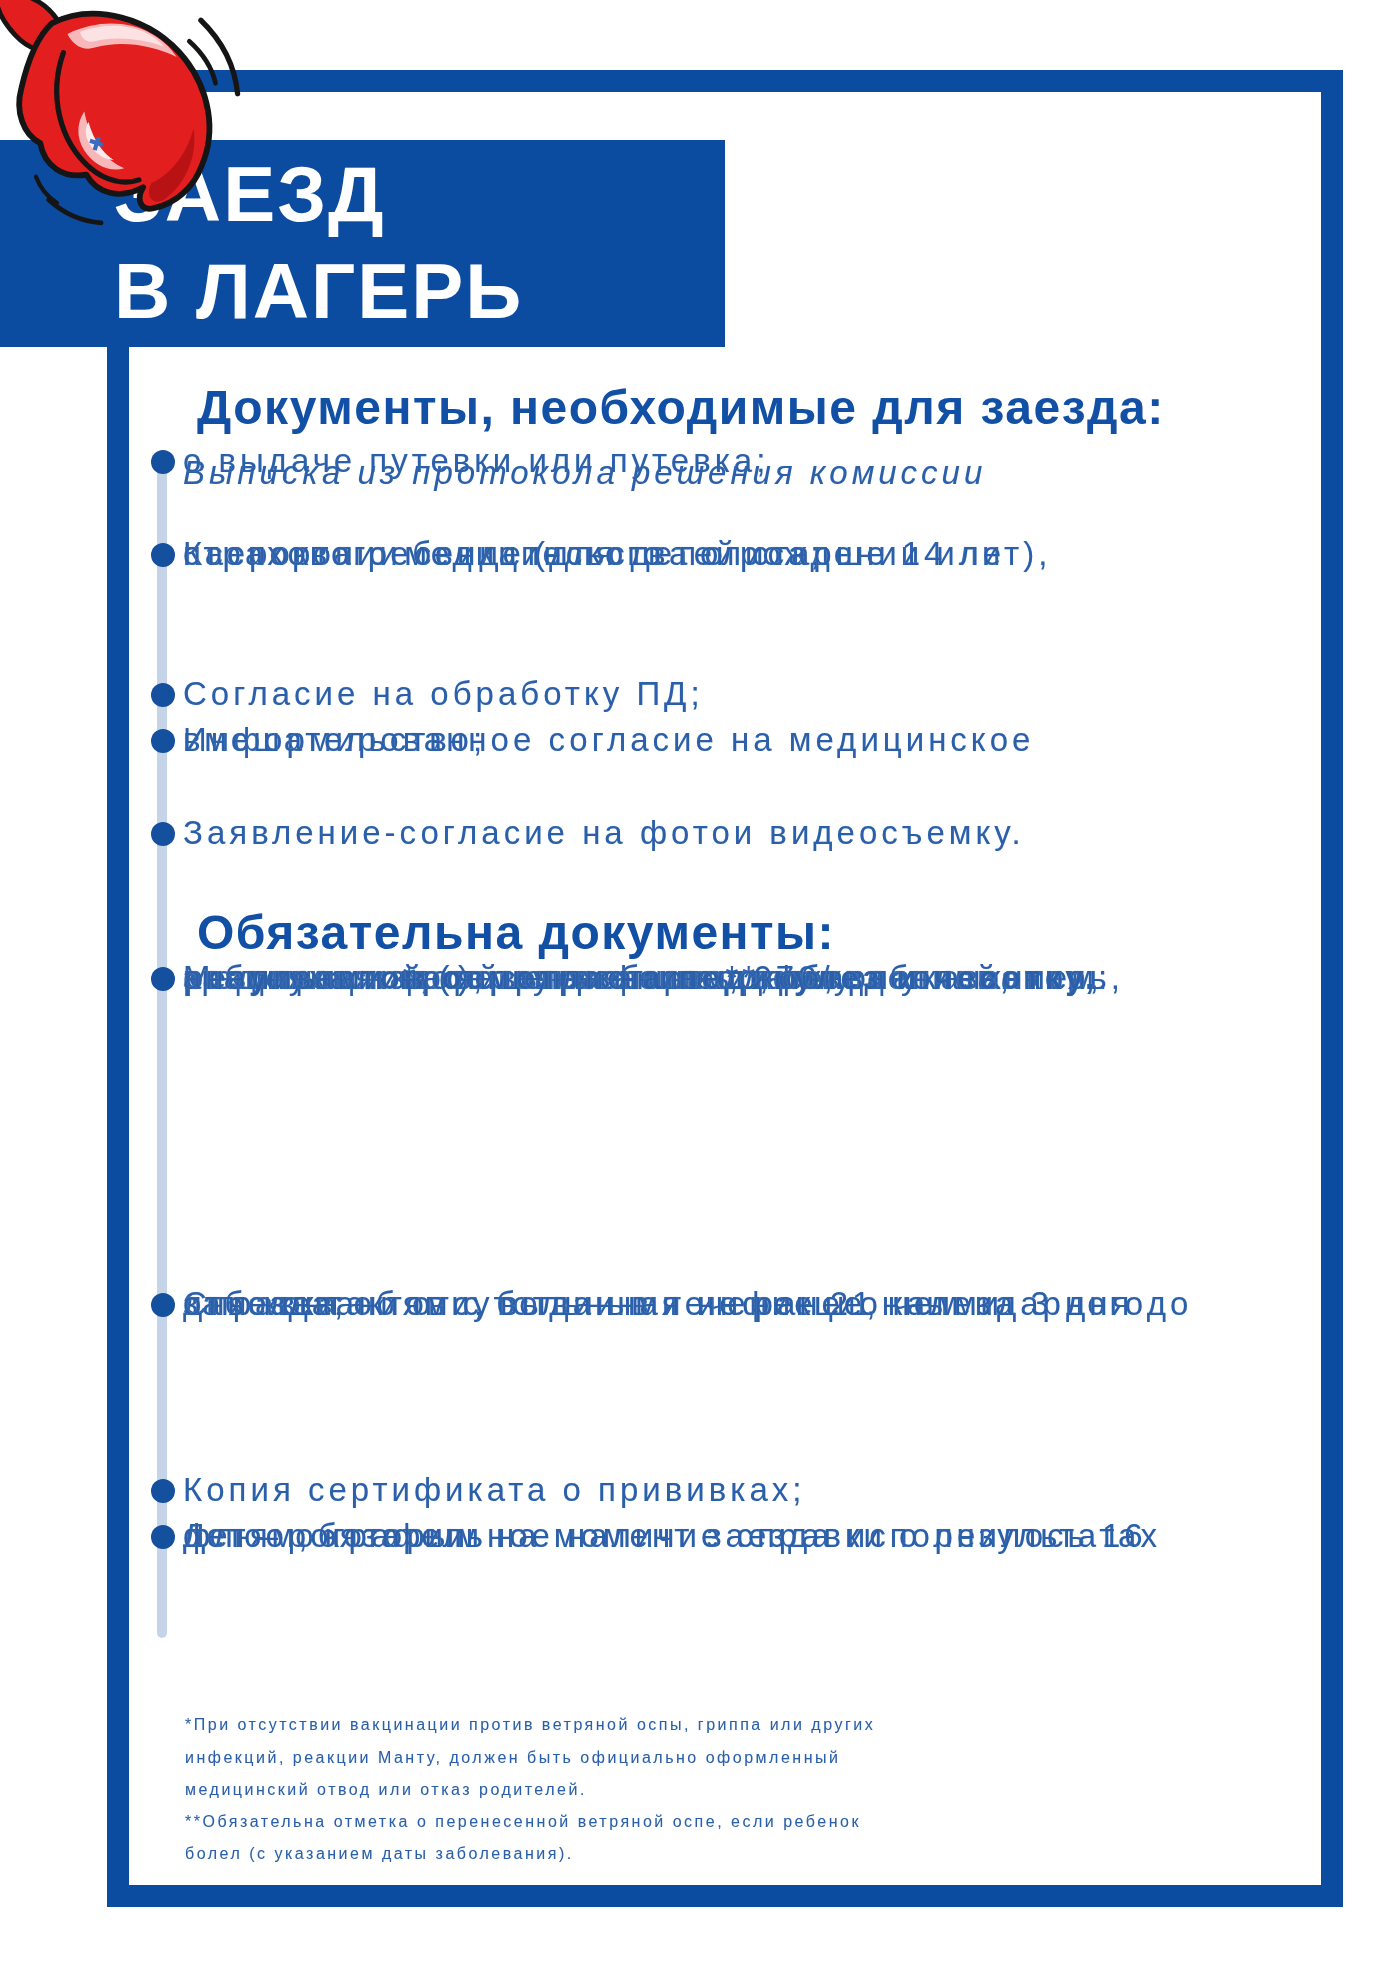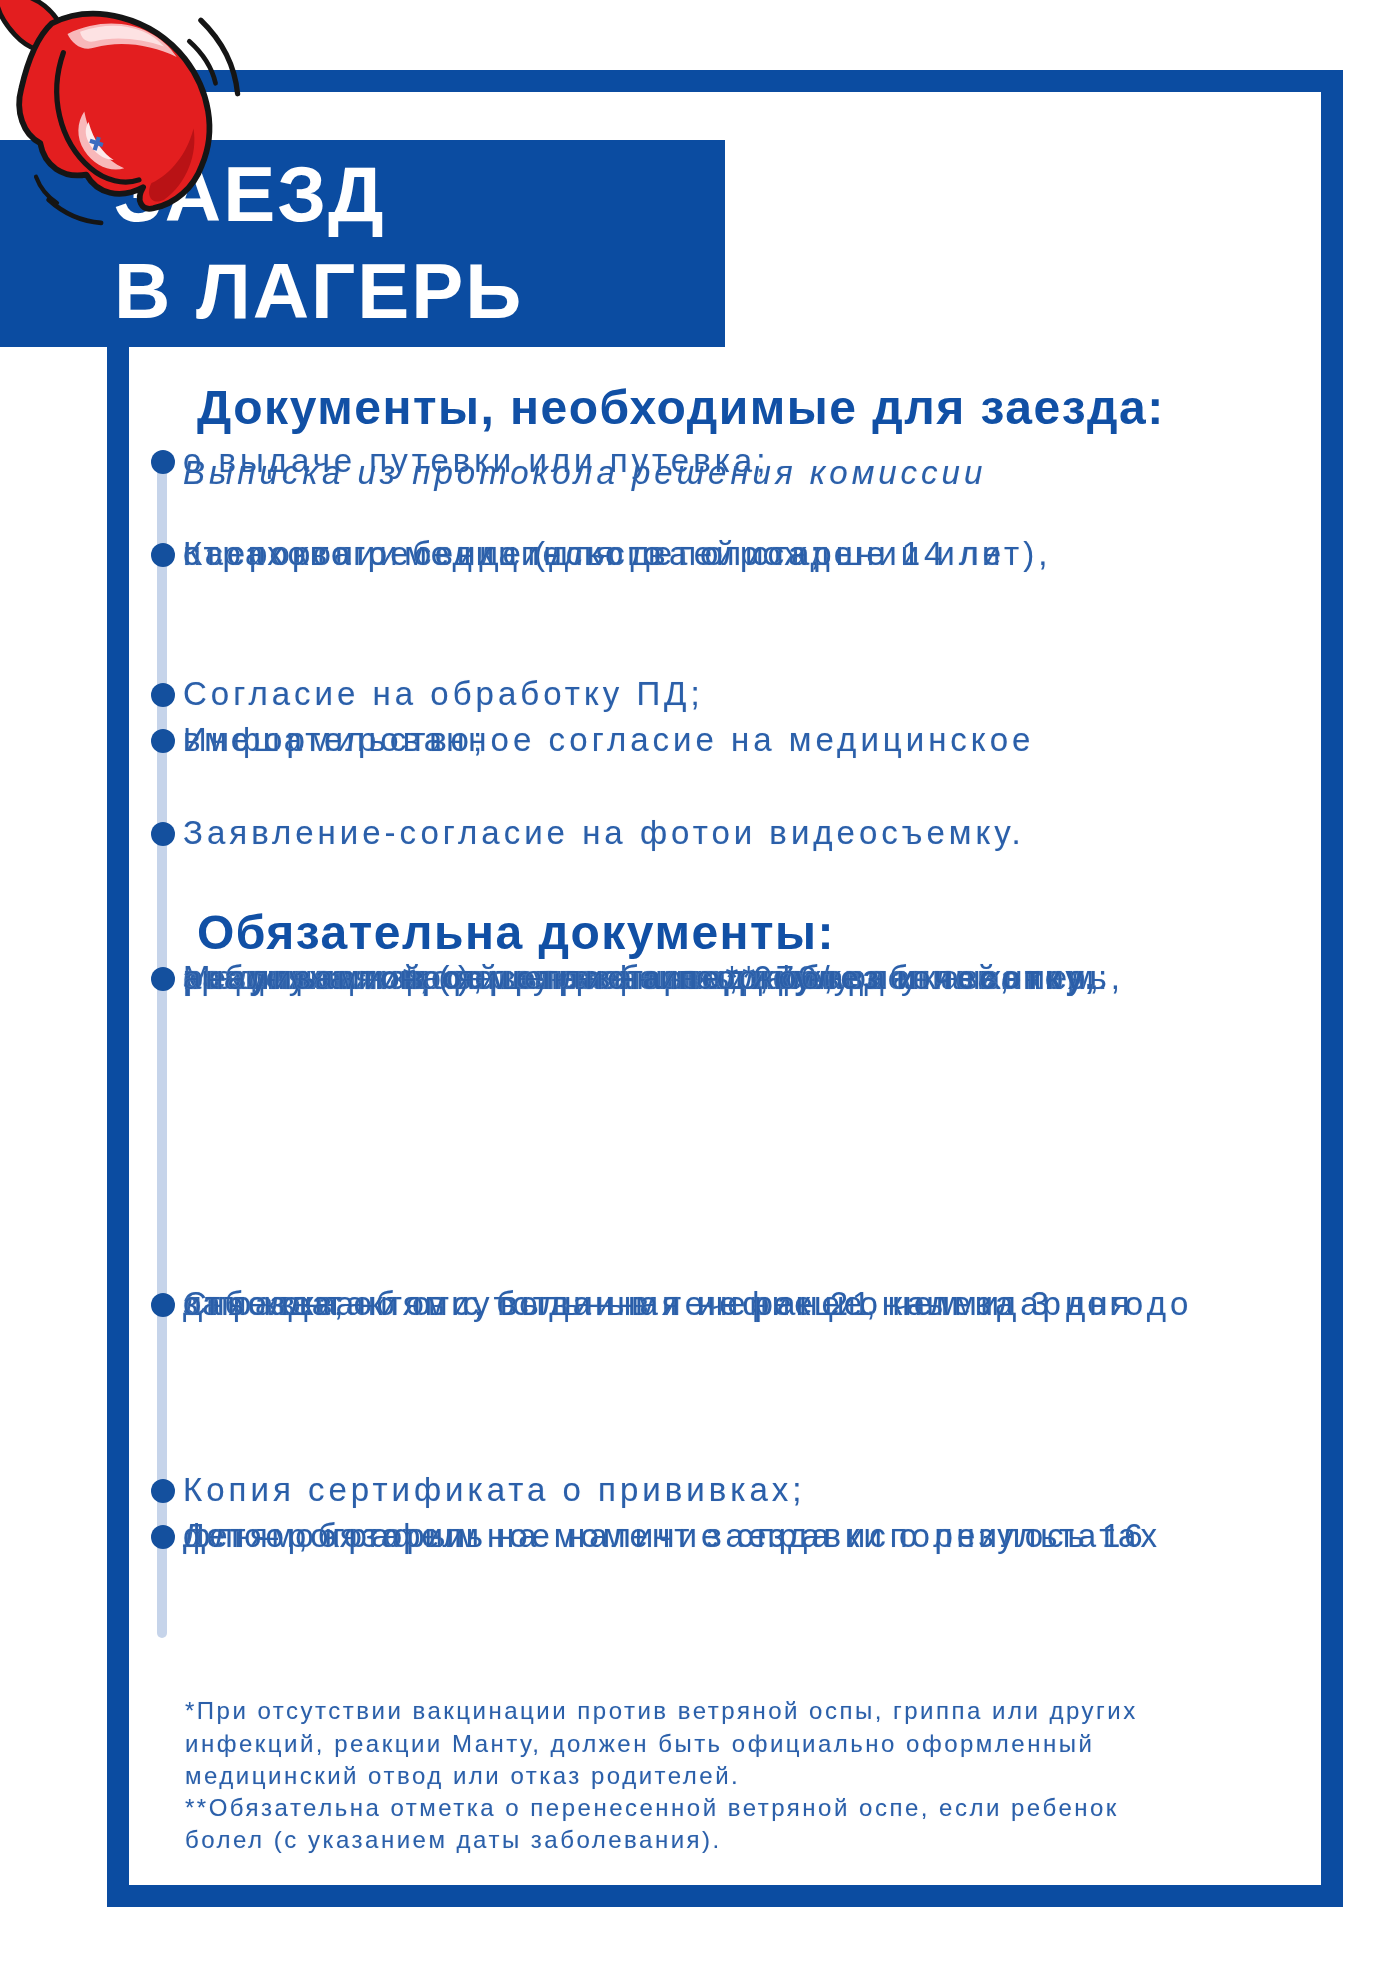--- a/index.html
+++ b/index.html
@@ -71,25 +71,26 @@
     position:absolute;
     left:151px;
     width:24px;height:24px;
     border-radius:50%;
     background:#14509e;
   }
   .footnote-line{
     position:absolute;
     left:185px;
     color:#2b5fa9;
-    font-size:24px;
+    font-size:16px;
     letter-spacing:2.5px;
     line-height:30px;
     white-space:nowrap;
     text-shadow:0 0 1px rgba(150,185,225,0.5);
+    margin-top:14px;
   }
 </style>
 </head>
 <body>
 
 <div id="canvas">
 
   <div class="frame"></div>
 
   <div class="title-block"></div>

